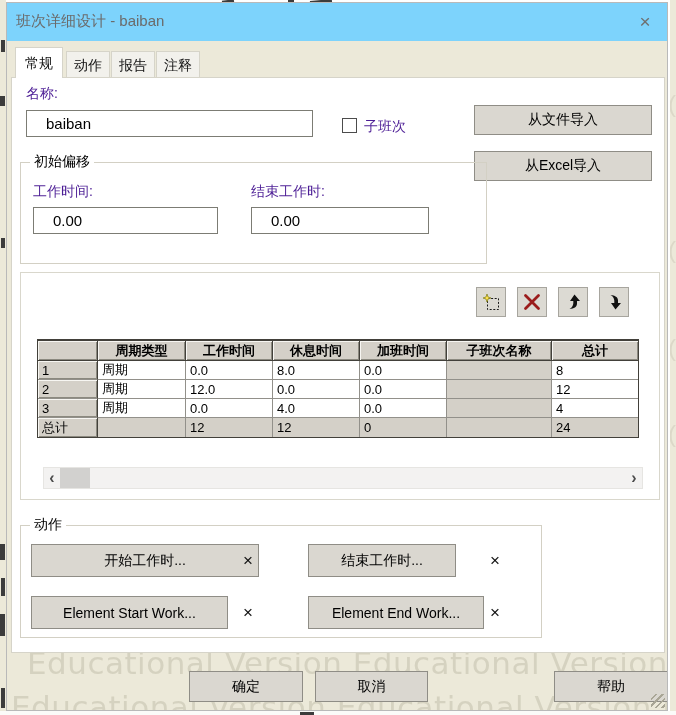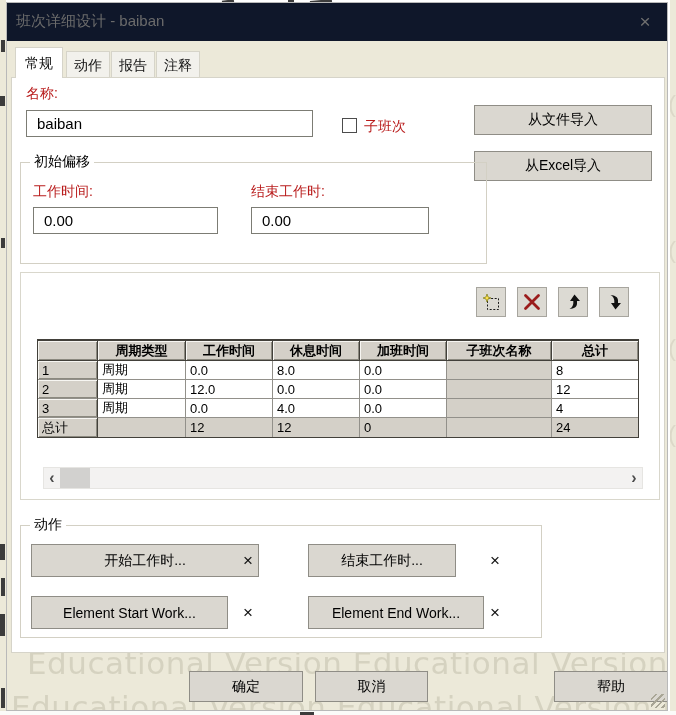--- a/index.html
+++ b/index.html
@@ -10,38 +10,38 @@
   
   .edge-left { position:absolute; left:0; top:0; width:6px; height:715px; background:#ece9d9; }
   .edge-right { position:absolute; left:670px; top:0; width:6px; height:715px; background:#ece9d9; overflow:hidden; }
   .edge-bottom { position:absolute; left:0; top:711px; width:676px; height:4px; background:#fbfbf9; }
   .frag { position:absolute; background:#3c3c3c; }
   .arcfrag { position:absolute; color:#dcd8c8; font-size:24px; line-height:1; }
 
   
   .dialog { position:absolute; left:6px; top:2px; width:662px; height:709px;
             background:#ece9d9; border:1px solid #b9b9b9; overflow:hidden; }
-  .titlebar { position:absolute; left:0; top:0; width:100%; height:38px; background:#0f172a; }
+  .titlebar { position:absolute; left:0; top:0; width:100%; height:38px; background:#7dd3fc; }
   .title { position:absolute; left:9px; top:9px; font-size:15px; color:#6b6b6b; white-space:nowrap; }
   .close-btn { position:absolute; right:8px; top:5px; width:28px; height:28px; text-align:center;
                line-height:28px; font-size:19px; color:#6f6f6f; }
 
   
   .tab { position:absolute; font-size:14px; color:#111; text-align:center; }
   .tab.active { left:8px; top:44px; width:48px; height:31px; line-height:30px; background:#ffffff;
                 border:1px solid #d6d4c9; border-bottom:none; z-index:3; }
   .tab.t2 { left:59px; }  .tab.t3 { left:104px; }  .tab.t4 { left:149px; }
   .tab.inactive { top:48px; width:44px; height:27px; line-height:26px; background:#f2f1ec;
                   border:1px solid #d6d4c9; z-index:1; }
   .tab-page { position:absolute; left:4px; top:74px; width:654px; height:576px; background:#ffffff;
               border:1px solid #d6d4c9; z-index:2; }
 
-  .lbl { position:absolute; font-size:14px; color:#b91c1c; white-space:nowrap; }
+  .lbl { position:absolute; font-size:14px; color:#4c1d95; white-space:nowrap; }
   .textbox { position:absolute; height:27px; background:#fff; border:1px solid #7c7c74;
-             font-size:15px; font-family:"Liberation Sans", sans-serif; padding:0 10px; color:#000; }
+             font-size:15px; font-family:"Liberation Sans", sans-serif; padding:0 19px; color:#000; }
   .btn { position:absolute; background:#dad7d0; border:1px solid #8f8d86; color:#000;
          display:flex; align-items:center; justify-content:center; font-size:14px;
          font-family:"Liberation Sans", sans-serif; white-space:nowrap; }
   .chk { position:absolute; width:15px; height:15px; background:#fff; border:1px solid #4c4c4c; }
 
   .groupbox { position:absolute; border:1px solid #d3d0c4; }
   .legend { position:absolute; top:-10px; left:9px; background:#ffffff; padding:0 4px; font-size:14px; }
 
   
   .tool-btn { position:absolute; width:30px; height:30px; background:#dcdad3; border:1px solid #a7a59e;

